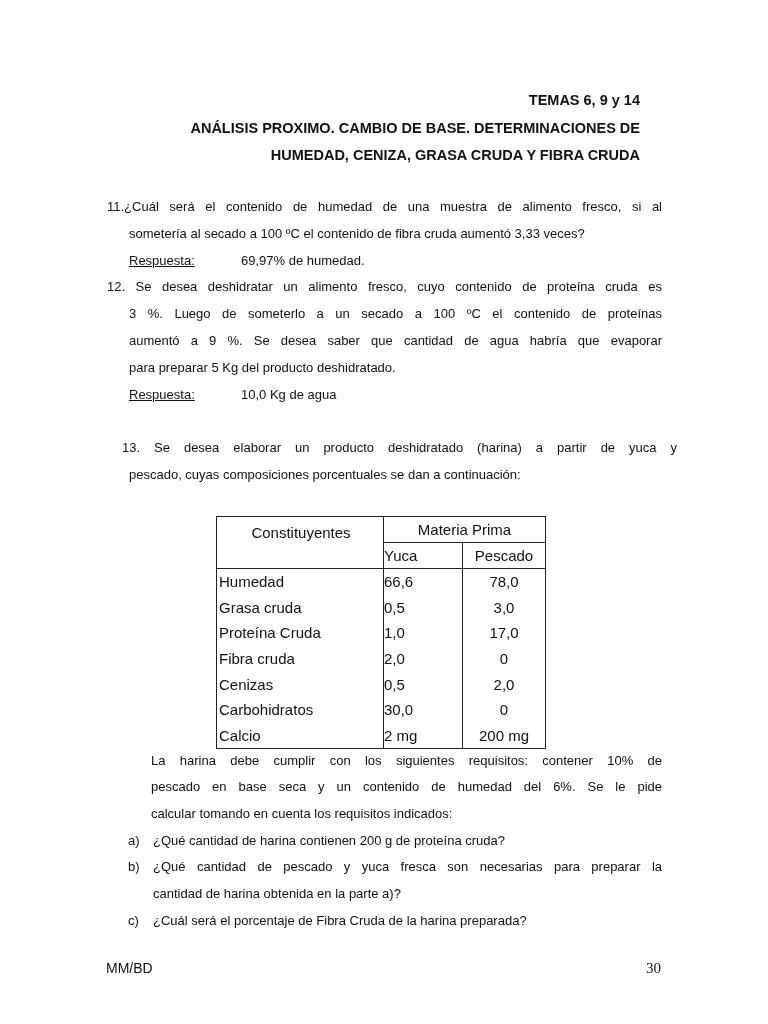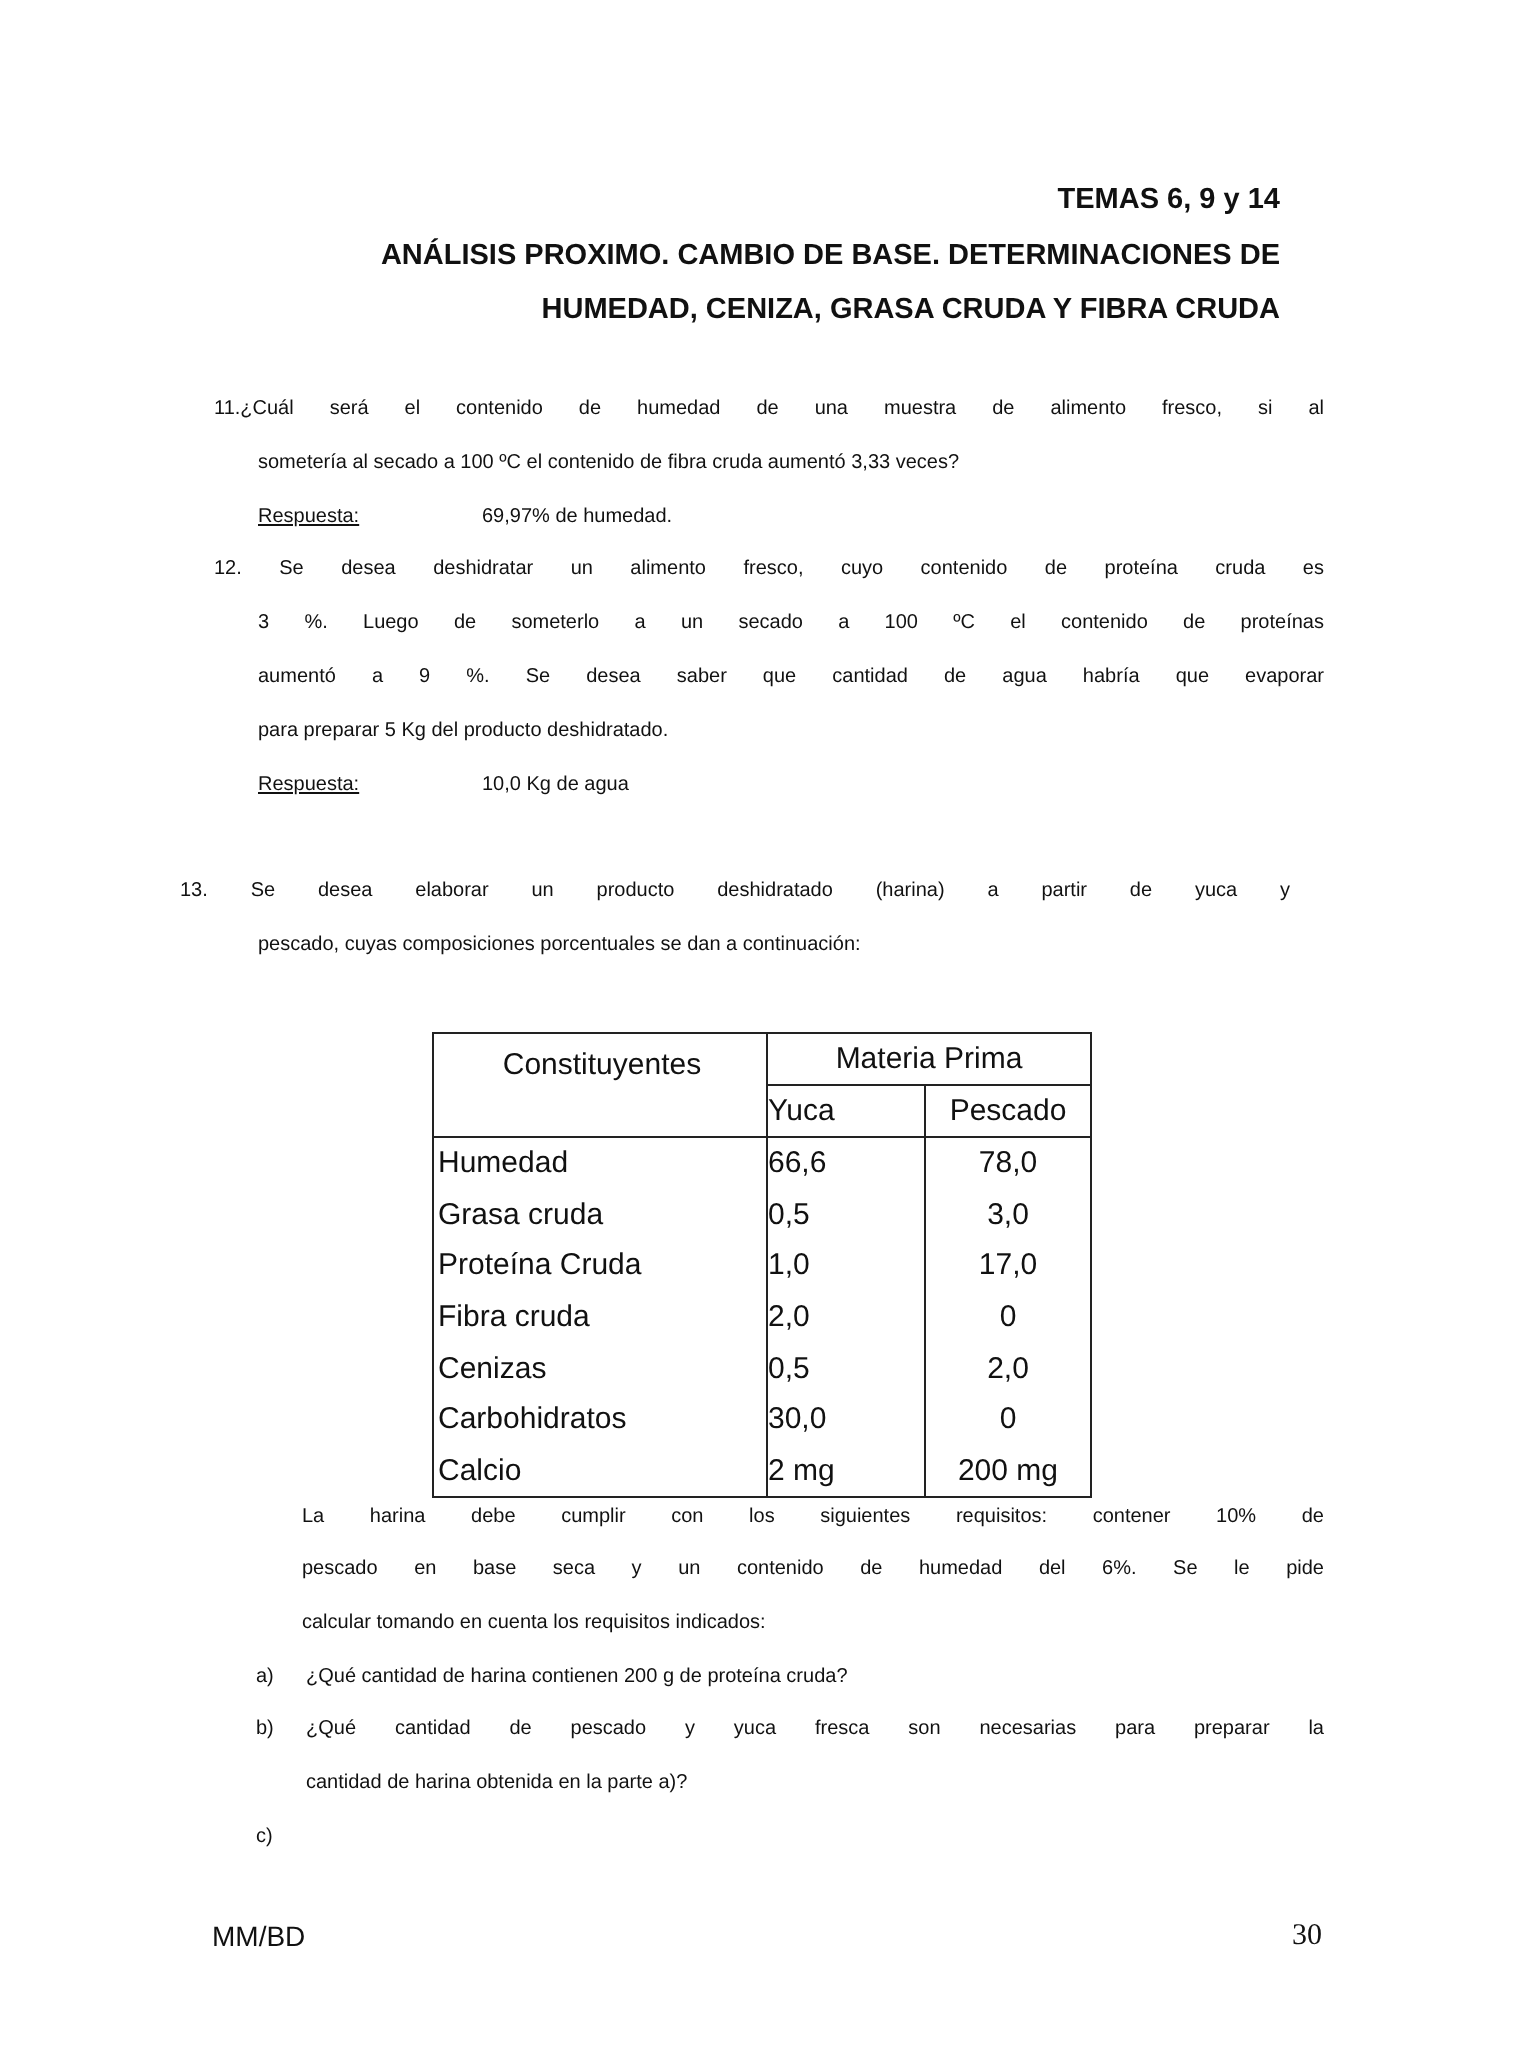--- a/index.html
+++ b/index.html
@@ -1,21 +1,21 @@
 <!DOCTYPE html>
 <html><head>
 <meta charset="utf-8">
 <style>
   html, body { margin: 0; padding: 0; background: #ffffff; }
   body { width: 768px; height: 1024px; position: relative; overflow: hidden;
          font-family: "Liberation Sans", sans-serif; color: #111; }
   .page { position: absolute; left: 0; top: 0; width: 768px; height: 1024px; }
   .title { position: absolute; left: 0; width: 640px; text-align: right;
            font-weight: bold; font-size: 14.5px; }
-  .line { position: absolute; font-size: 10px; white-space: nowrap; }
+  .line { position: absolute; font-size: 13px; white-space: nowrap; }
   .just { text-align: justify; text-align-last: justify; }
   .resp-label { text-decoration: underline; display: inline-block; width: 112px; }
   table.comp { position: absolute; left: 216px; top: 516px; border-collapse: collapse;
                font-size: 15px; }
   table.comp td { border: 1px solid #222; padding: 0; height: 25px; }
   table.comp td.c1 { width: 164px; padding-left: 2px; }
   table.comp td.c2 { width: 78px; text-align: left; }
   table.comp td.c3 { width: 82px; text-align: center; }
   table.comp tr.body td { border-top: none; border-bottom: none; height: 25.6px; }
   table.comp tr.body.first td { border-top: 1px solid #222; }
@@ -41,21 +41,21 @@
   </div>
 
   <div class="line just" style="left:107px; width:555px; top:279px">12. Se desea deshidratar un alimento fresco, cuyo contenido de proteína cruda es</div>
   <div class="line just" style="left:129px; width:533px; top:306px">3 %. Luego de someterlo a un secado a 100 ºC el contenido de proteínas</div>
   <div class="line just" style="left:129px; width:533px; top:333px">aumentó a 9 %. Se desea saber que cantidad de agua habría que evaporar</div>
   <div class="line" style="left:129px; top:360px">para preparar 5 Kg del producto deshidratado.</div>
   <div class="line" style="left:129px; top:387px">
     <span class="resp-label">Respuesta:</span><span>10,0 Kg de agua</span>
   </div>
 
-  <div class="line just" style="left:90px; width:555px; top:440px">13. Se desea elaborar un producto deshidratado (harina) a partir de yuca y</div>
+  <div class="line just" style="left:122px; width:555px; top:440px">13. Se desea elaborar un producto deshidratado (harina) a partir de yuca y</div>
   <div class="line" style="left:129px; top:467px">pescado, cuyas composiciones porcentuales se dan a continuación:</div>
 
   <table class="comp">
     <tbody>
         <tr>
       <td class="c1 hdr-const" rowspan="2">Constituyentes</td>
       <td class="c2" colspan="2" style="text-align:center">Materia Prima</td>
     </tr>
     <tr>
       <td class="c2">Yuca</td>
@@ -104,16 +104,17 @@
   <div class="line" style="left:151px; top:806px">calcular tomando en cuenta los requisitos indicados:</div>
 
   <div class="line" style="left:128px; top:833px">a)</div>
   <div class="line" style="left:153px; top:833px">¿Qué cantidad de harina contienen 200 g de proteína cruda?</div>
 
   <div class="line" style="left:128px; top:859px">b)</div>
   <div class="line just" style="left:153px; width:509px; top:859px">¿Qué cantidad de pescado y yuca fresca son necesarias para preparar la</div>
   <div class="line" style="left:153px; top:886px">cantidad de harina obtenida en la parte a)?</div>
 
   <div class="line" style="left:128px; top:913px">c)</div>
+  <div class="line" style="left:153px; top:913px">¿Cuál será el porcentaje de Fibra Cruda de la harina preparada?</div>
 
   <div class="footer-left">MM/BD</div>
   <div class="footer-right">30</div>
 </div>
 
 </body></html>

